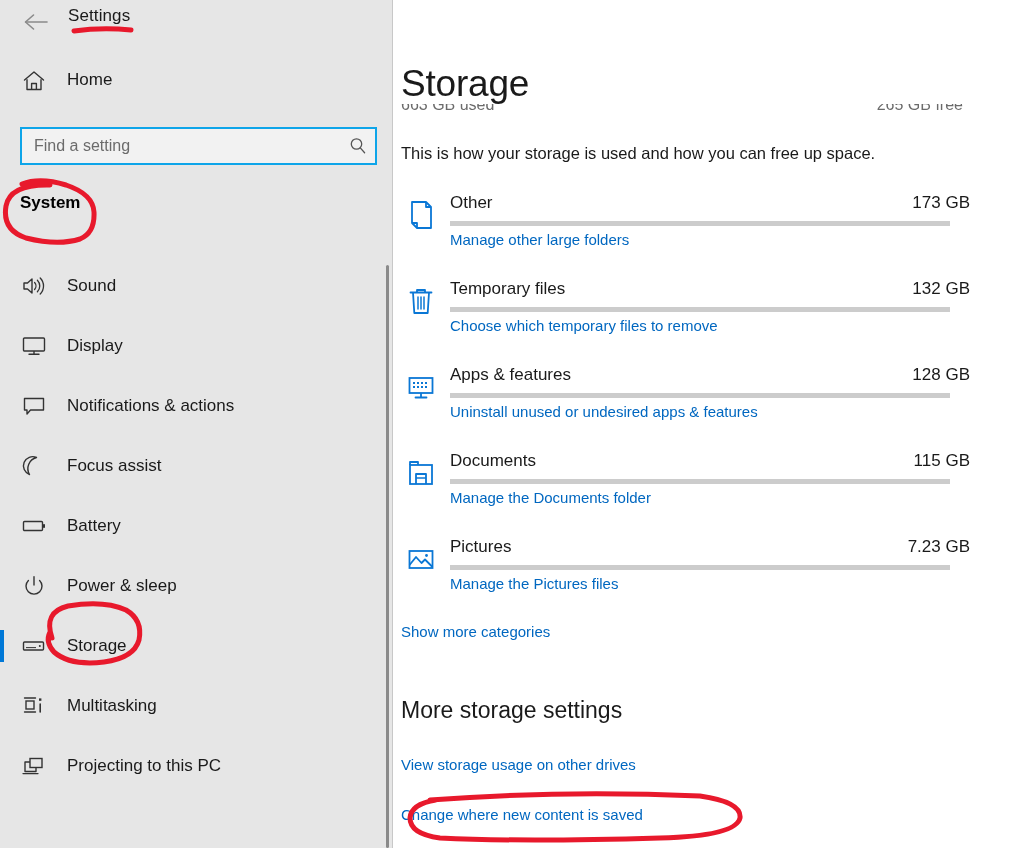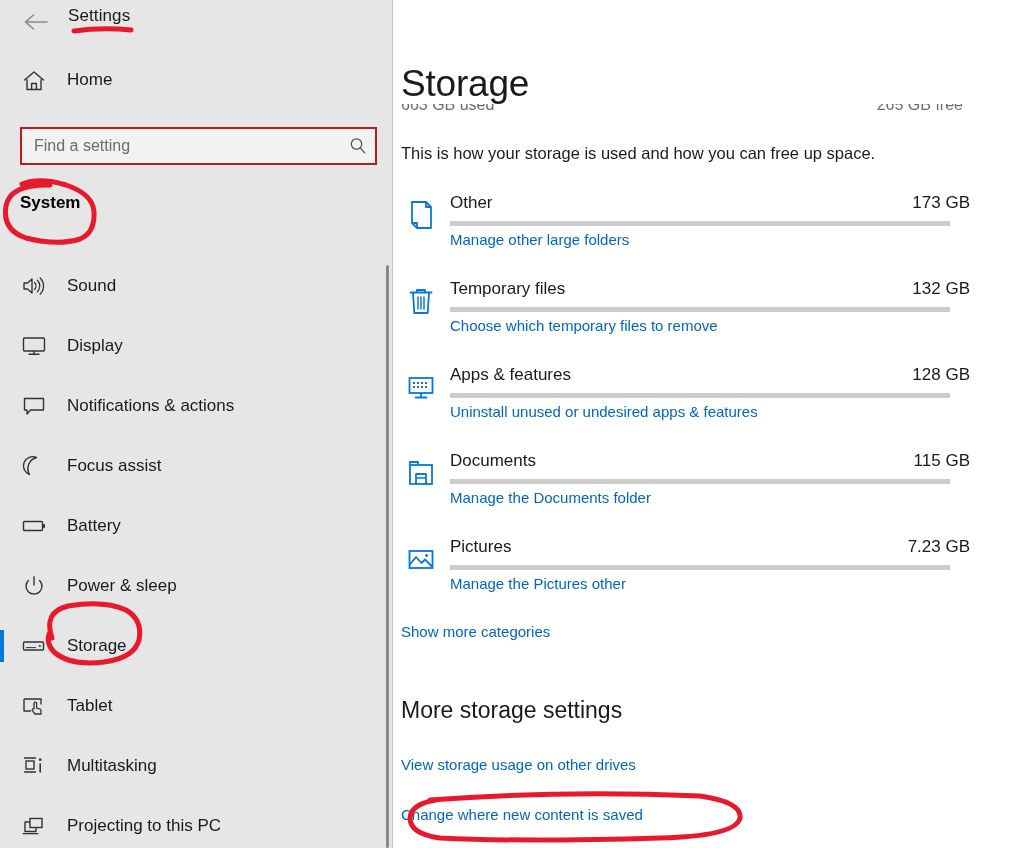--- a/index.html
+++ b/index.html
@@ -86,21 +86,21 @@
     font-size: 17px;
     color: #1a1a1a;
   }
 
   
   .search-wrap {
     position: absolute;
     left: 20px; top: 127px;
     width: 357px; height: 38px;
     background: #f2f2f2;
-    border: 2px solid #b91c1c;
+    border: 2px solid #0ea5e9;
     display: flex; 
   }
   .search-input {
     flex: 1;
     border: none; outline: none; background: transparent;
     font-family: "Liberation Sans", sans-serif;
     font-size: 16px;
     color: #1a1a1a;
     padding: 0 8px 0 12px;
   }
@@ -392,30 +392,20 @@
         <span class="nav-icon">
           <svg width="26" height="22" viewBox="0 0 26 22">
             <rect x="2.5" y="7" width="20" height="8" rx="1" fill="none" stroke="#333" stroke-width="1.4"></rect>
             <circle cx="18.8" cy="11" r="1" fill="#333"></circle>
             <line x1="5" y1="12.6" x2="15" y2="12.6" stroke="#333" stroke-width="1"></line>
           </svg>
         </span>
         <span class="nav-label">Storage</span>
       </div>
 
-      <div class="nav-item">
-        <span class="sel-bar"></span>
-        <span class="nav-icon">
-          <svg width="26" height="22" viewBox="0 0 26 22">
-            <path d="M3 4 H20 V9.5 M3 4 V16 H10" fill="none" stroke="#333" stroke-width="1.4" stroke-linejoin="round"></path>
-            <path d="M13 11 V8.4 a1.3 1.3 0 0 1 2.6 0 V13 l3 .9 a2 2 0 0 1 1.4 1.9 V19 H14 l-2.6-3.4 a1.2 1.2 0 0 1 1.6-1.7 Z" fill="none" stroke="#333" stroke-width="1.3" stroke-linejoin="round"></path>
-          </svg>
-        </span>
-        <span class="nav-label">Tablet</span>
-      </div>
 
       <div class="nav-item">
         <span class="sel-bar"></span>
         <span class="nav-icon">
           <svg width="26" height="22" viewBox="0 0 26 22">
             <line x1="3.5" y1="3" x2="14.5" y2="3" stroke="#333" stroke-width="1.4" stroke-linecap="round"></line>
             <rect x="5" y="6" width="8" height="8" fill="none" stroke="#333" stroke-width="1.4"></rect>
             <line x1="3.5" y1="17" x2="14.5" y2="17" stroke="#333" stroke-width="1.4" stroke-linecap="round"></line>
             <rect x="18" y="3.4" width="2.4" height="2.4" fill="#333"></rect>
             <line x1="19.2" y1="9" x2="19.2" y2="17" stroke="#333" stroke-width="1.6" stroke-linecap="round"></line>
@@ -541,21 +531,21 @@
             <rect x="3.5" y="8" width="23" height="17" fill="none" stroke="#0a77d5" stroke-width="1.8"></rect>
             <path d="M3.5 22 L10 14 L15.5 20 L19 16.5 L26.5 24" fill="none" stroke="#0a77d5" stroke-width="1.8" stroke-linejoin="round"></path>
             <circle cx="20.5" cy="12.5" r="1.4" fill="#0a77d5"></circle>
           </svg>
         </span>
         <span class="cat-name">Pictures</span>
         <span class="cat-size">7.23 GB</span>
         <span class="cat-bar">
           <span class="cat-bar-fill" style="width: 1.5%;"></span>
         </span>
-        <span class="cat-sub link">Manage the Pictures other</span>
+        <span class="cat-sub link">Manage the Pictures files</span>
       </div>
 
     </div>
 
     <a class="link show-more">Show more categories</a>
 
     <div class="section-title">More storage settings</div>
 
     <a class="link link-drives">View storage usage on other drives</a>
     <a class="link link-change">Change where new content is saved</a>

